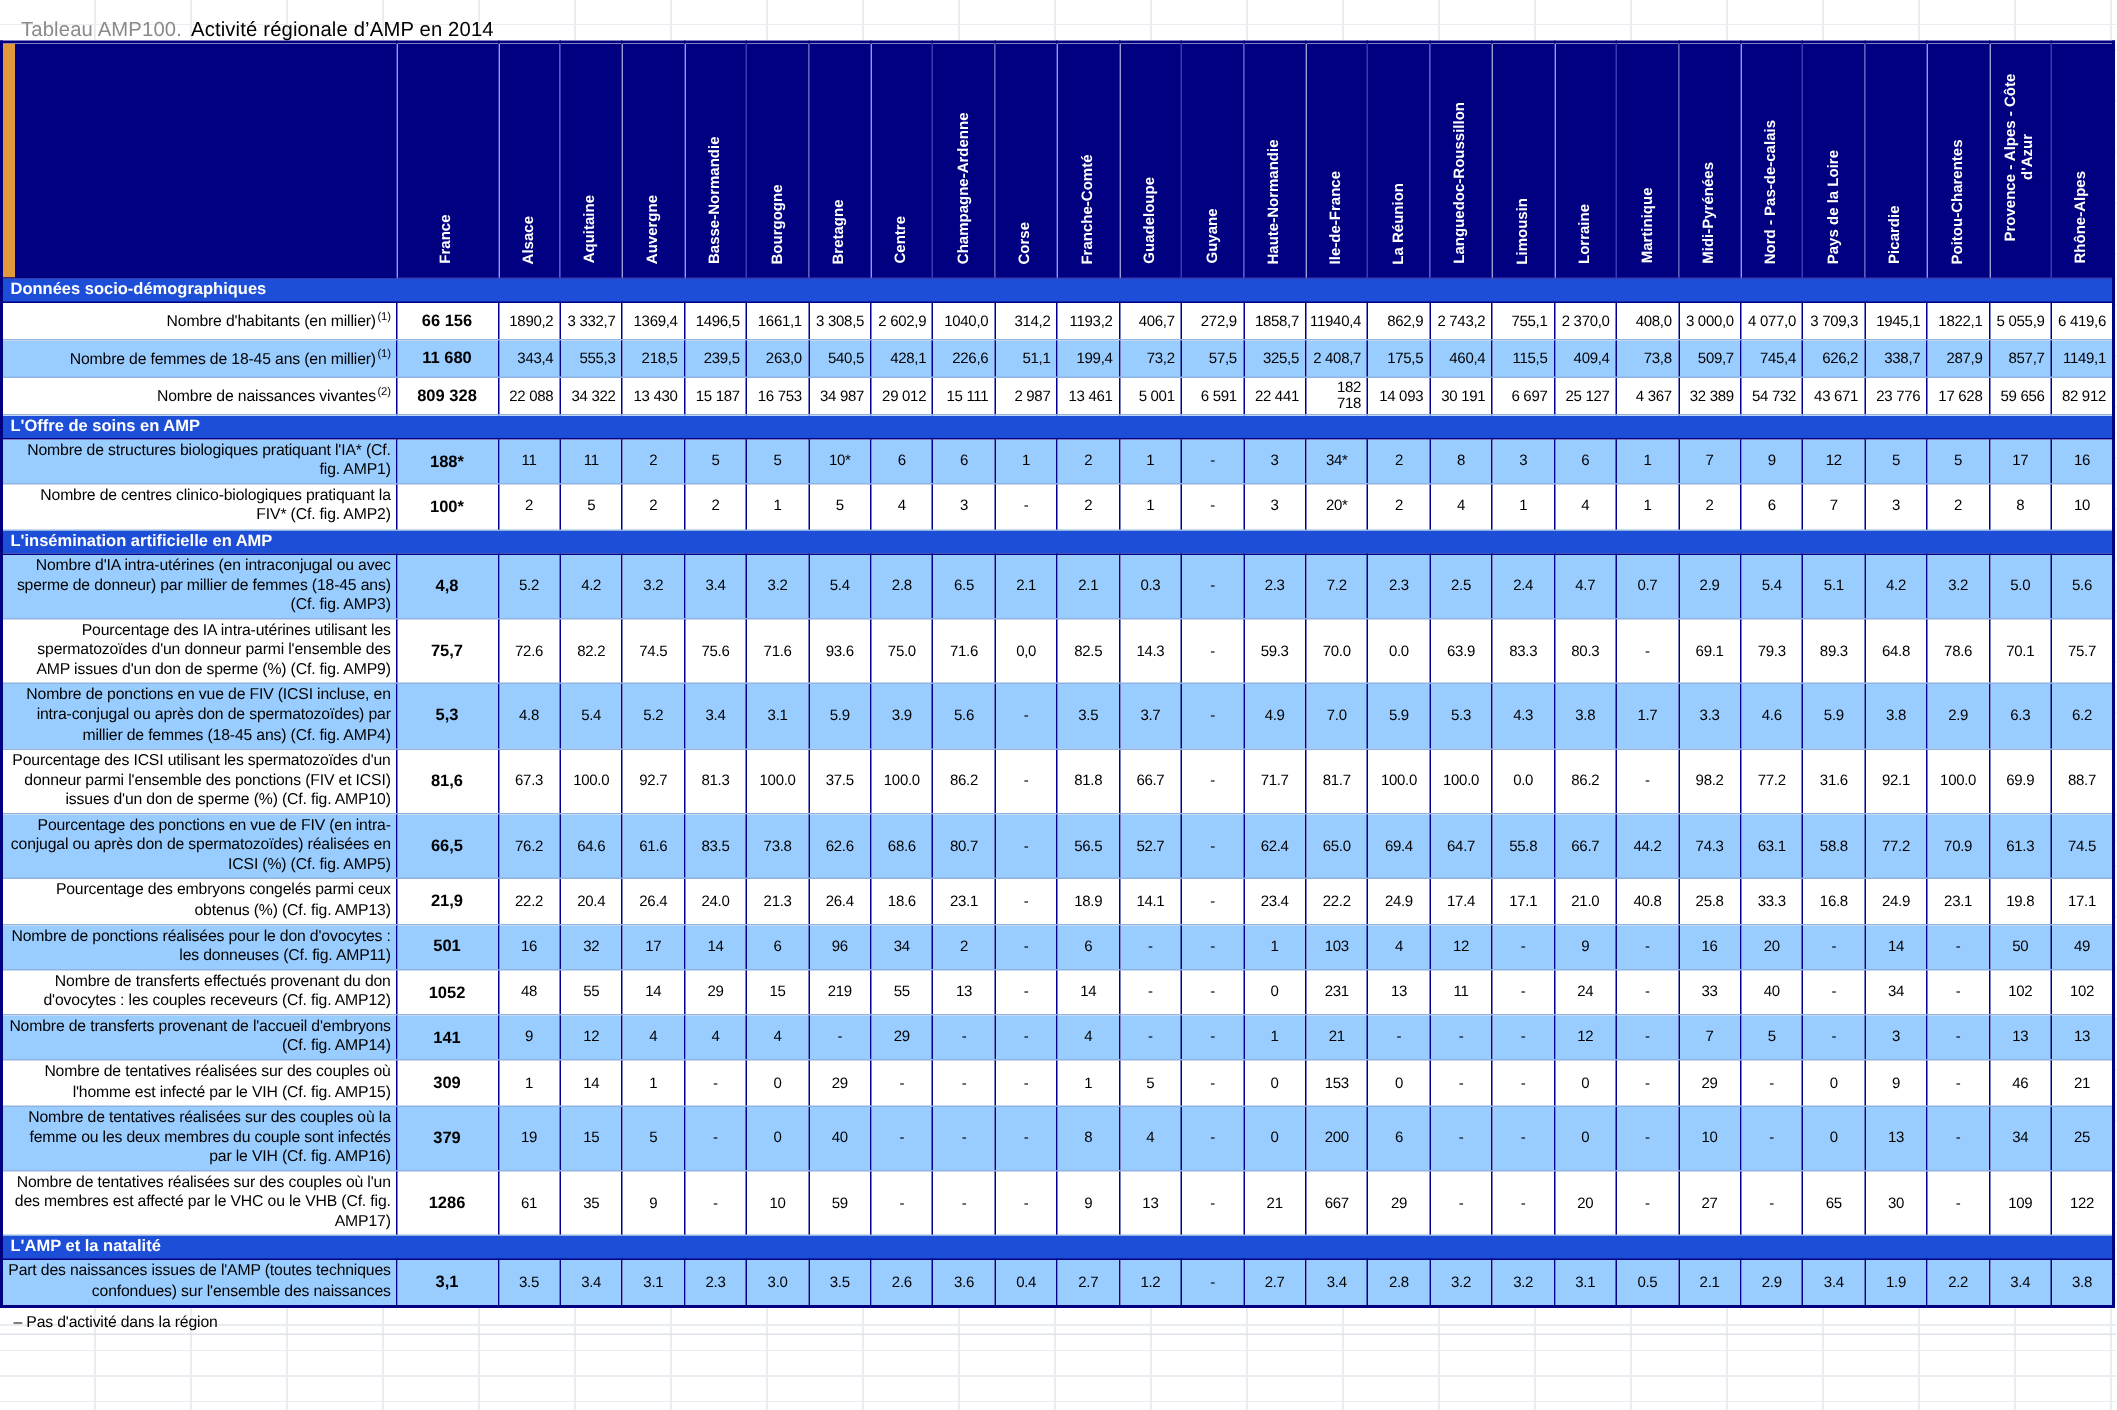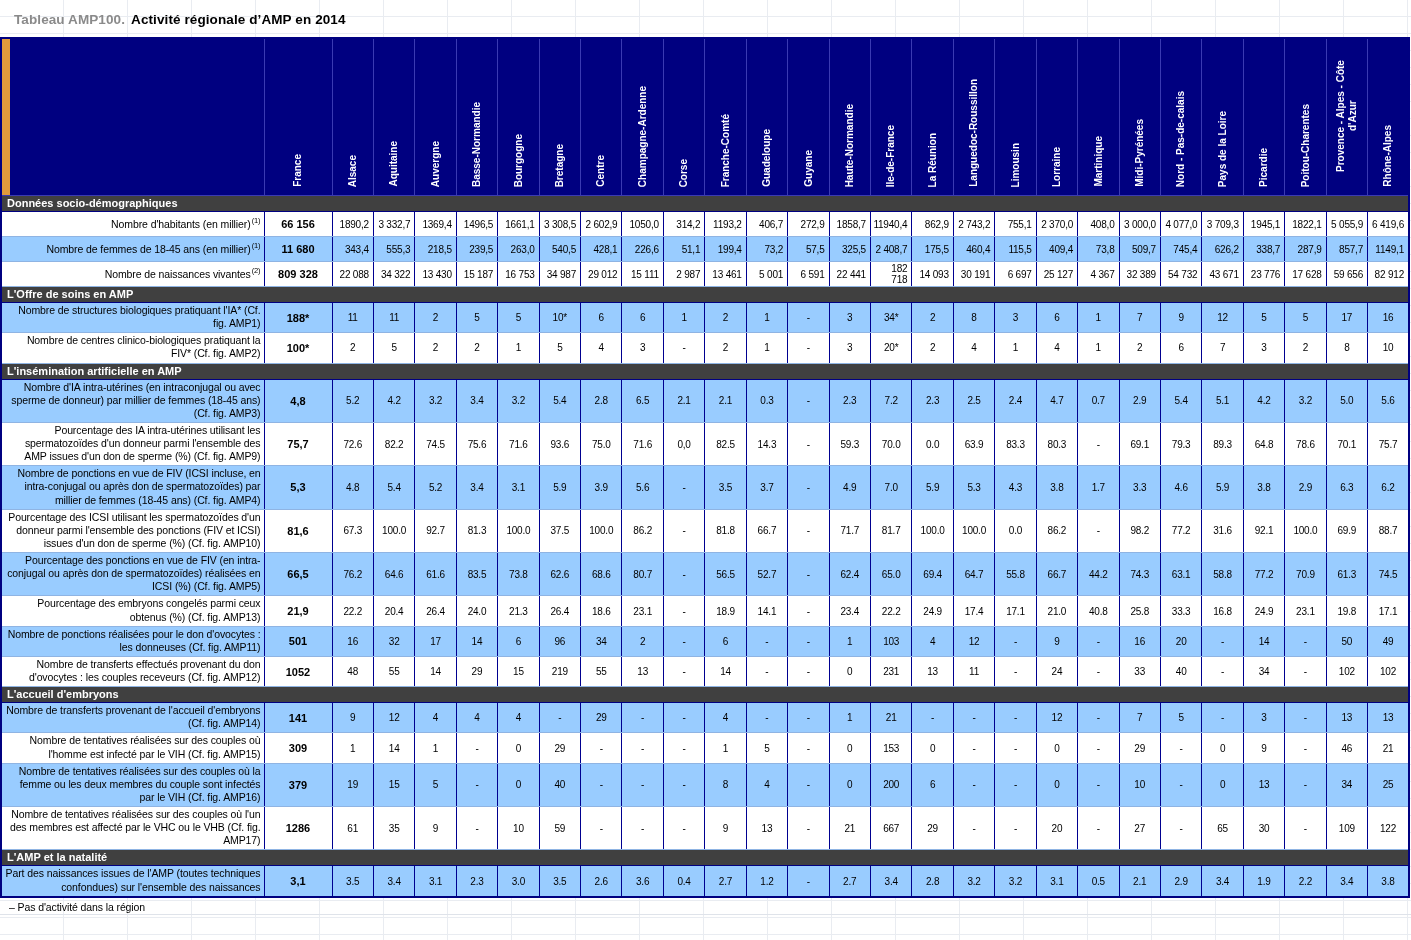--- a/index.html
+++ b/index.html
@@ -3,41 +3,41 @@
 <meta charset="utf-8">
 <style>
   html,body{margin:0;padding:0;background:#fff;}
   body{font-family:"Liberation Sans", sans-serif; color:#000;}
   .page{
     position:relative; width:1411px; height:940px; overflow:hidden; background:#fff;
     background-image:
       repeating-linear-gradient(to right, transparent 0 63px, #e9ecf1 63px 64px),
       repeating-linear-gradient(to bottom, transparent 0 16px, #e9ecf1 16px 17px);
   }
-  .title{padding:12px 0 0 14px; margin-bottom:10px; font-size:13.5px; font-weight:bold; letter-spacing:0.1px;}
+  .title{padding:12px 0 0 14px; margin-bottom:0; font-size:13.5px; font-weight:normal; letter-spacing:0.1px;}
   .t-prefix{color:#8a8a8a; margin-right:6px;}
   .t-main{color:#000;}
 
   table{border-collapse:collapse; table-layout:fixed; width:1410px; border:2px solid #000080; background:#fff;}
   th,td{overflow:hidden;}
 
   thead th{
     background:#000080; color:#fff; height:150px;
     vertical-align:bottom; text-align:center; padding:2px 0 4px 0;
     border:1px solid #3a3ab2;
   }
   .vtext{
     display:inline-block; writing-mode:vertical-rl; transform:rotate(180deg);
     font-weight:bold; font-size:10px; line-height:1.15; max-height:142px; letter-spacing:0;
   }
   th.corner{position:relative; background:#000080; border:1px solid #3a3ab2;}
   .corner-strip{position:absolute; left:0; top:0; width:8px; height:100%; background:#e09a3c;}
 
   tr.section td{
-    background:#404040; color:#fff; font-weight:bold; font-size:11px;
+    background:#1d4ed8; color:#fff; font-weight:bold; font-size:11px;
     text-align:left; padding:1px 4px 2px 5px; border:1px solid #000080;
   }
   .sec-italic{font-style:italic; font-family:"DejaVu Serif", serif; font-size:11px;}
 
   tbody td{
     border-left:1px solid #000090; border-right:1px solid #000090;
     border-top:1px solid #8fb4e3; border-bottom:1px solid #8fb4e3;
   }
   tr.white td{background:#ffffff;}
   tr.blue td{background:#99ccff;}
@@ -136,21 +136,21 @@
         <tr class="white ralign">
           <td class="rowlabel">Nombre d'habitants (en millier)<sup>(1)</sup></td>
           <td class="france">66 156</td>
           <td class="val">1890,2</td>
           <td class="val">3 332,7</td>
           <td class="val">1369,4</td>
           <td class="val">1496,5</td>
           <td class="val">1661,1</td>
           <td class="val">3 308,5</td>
           <td class="val">2 602,9</td>
-          <td class="val">1050,0</td>
+          <td class="val">1040,0</td>
           <td class="val">314,2</td>
           <td class="val">1193,2</td>
           <td class="val">406,7</td>
           <td class="val">272,9</td>
           <td class="val">1858,7</td>
           <td class="val">11940,4</td>
           <td class="val">862,9</td>
           <td class="val">2 743,2</td>
           <td class="val">755,1</td>
           <td class="val">2 370,0</td>
@@ -522,23 +522,20 @@
           <td class="val">24</td>
           <td class="val">-</td>
           <td class="val">33</td>
           <td class="val">40</td>
           <td class="val">-</td>
           <td class="val">34</td>
           <td class="val">-</td>
           <td class="val">102</td>
           <td class="val">102</td>
         </tr>
-        <tr class="section">
-          <td colspan="28"><span>L'accueil d'embryons</span></td>
-        </tr>
         <tr class="blue">
           <td class="rowlabel">Nombre de transferts provenant de l'accueil d'embryons (Cf. fig. AMP14)</td>
           <td class="france">141</td>
           <td class="val">9</td>
           <td class="val">12</td>
           <td class="val">4</td>
           <td class="val">4</td>
           <td class="val">4</td>
           <td class="val">-</td>
           <td class="val">29</td>

